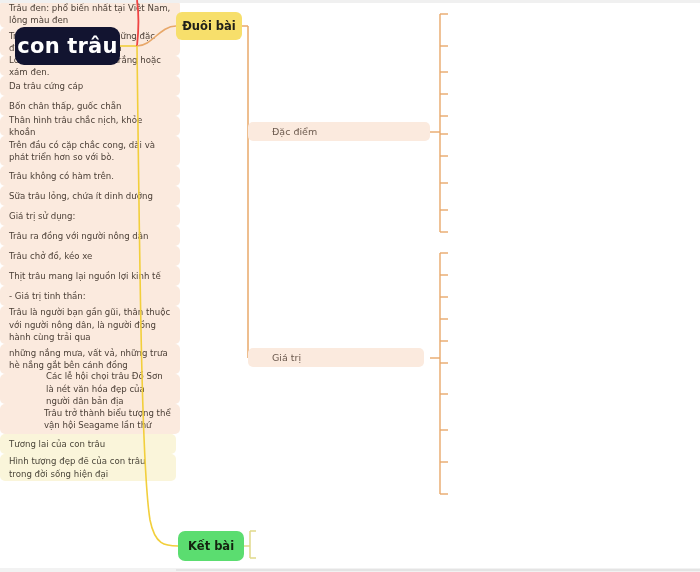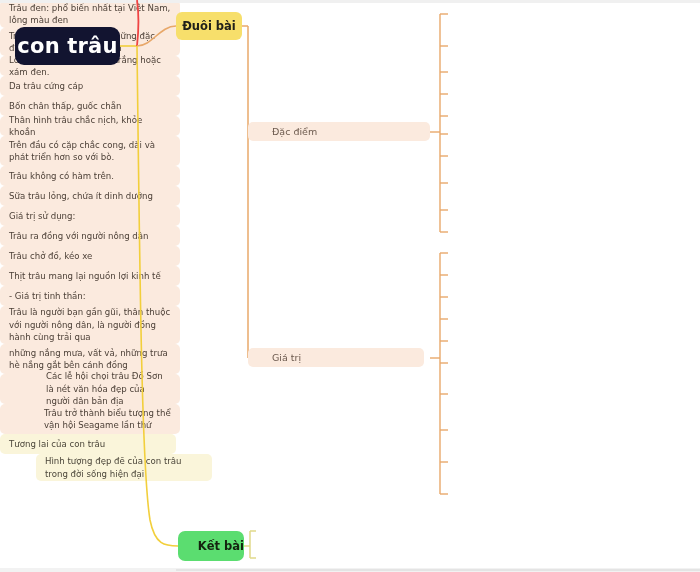--- a/index.html
+++ b/index.html
@@ -31,21 +31,21 @@
   
   .l1-yellow{
     left:176px;top:12px;width:66px;height:28px;
     background:#f7df6b;border-radius:6px;justify-content:center;
   }
   .l1-yellow span{color:#20201a;font-size:11.5px;font-weight:700;}
 
   
   .l1-green{
     left:178px;top:531px;width:66px;height:30px;
-    background:#5bdd70;border-radius:7px;justify-content:flex-end;
+    background:#5bdd70;border-radius:7px;justify-content:center;
   }
   .l1-green span{color:#14230f;font-size:11.5px;font-weight:700;}
 
   
   .l2{
     background:#fbeade;border-radius:5px;
     padding-left:24px;
   }
   .l2 span{color:#6c5a4e;font-size:9.5px;}
 
@@ -193,20 +193,20 @@
   <div class="leaf" style="top:447px;height:30px;padding-left:46px;">
       <span>Các lễ hội chọi trâu Đồ Sơn là nét văn hóa đẹp của người dân bản địa</span>
     </div>
   <div class="leaf" style="top:479px;height:30px;padding-left:44px;">
       <span>Trâu trở thành biểu tượng thể vận hội Seagame lần thứ</span>
     </div>
 
   <div class="leaf-cream" style="top:521px;height:20px;">
       <span>Tương lai của con trâu</span>
     </div>
-  <div class="leaf-cream" style="top:545px;height:27px;margin-left:36px;">
+  <div class="leaf-cream" style="top:545px;height:27px;">
       <span>Hình tượng đẹp đẽ của con trâu trong đời sống hiện đại</span>
     </div>
 
   <div class="edge-bottom-rule"></div>
   <div class="edge-bottom-rule2"></div>
 
 </div>
 
 </body></html>

